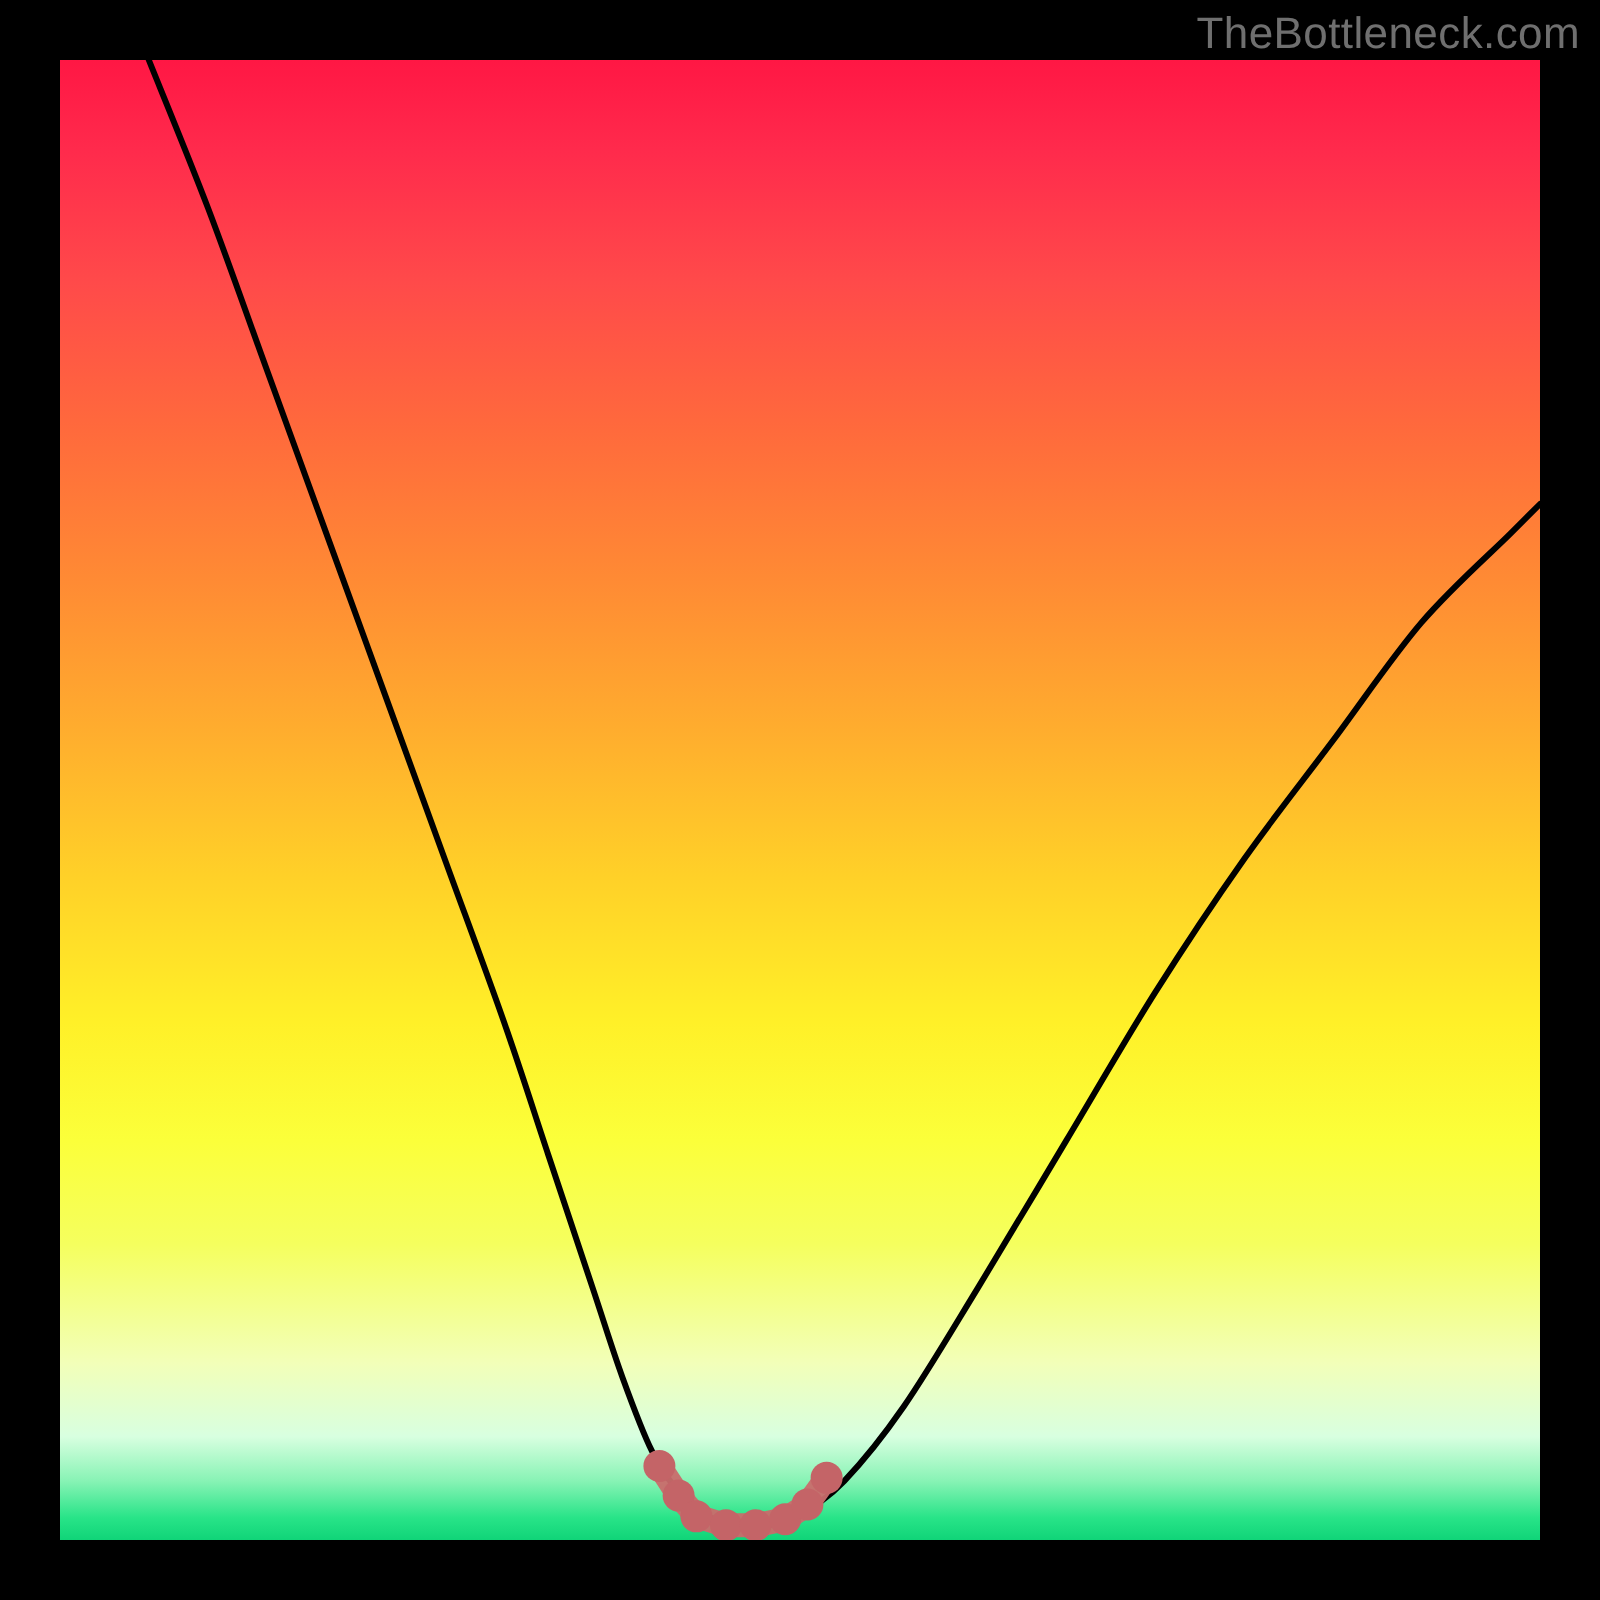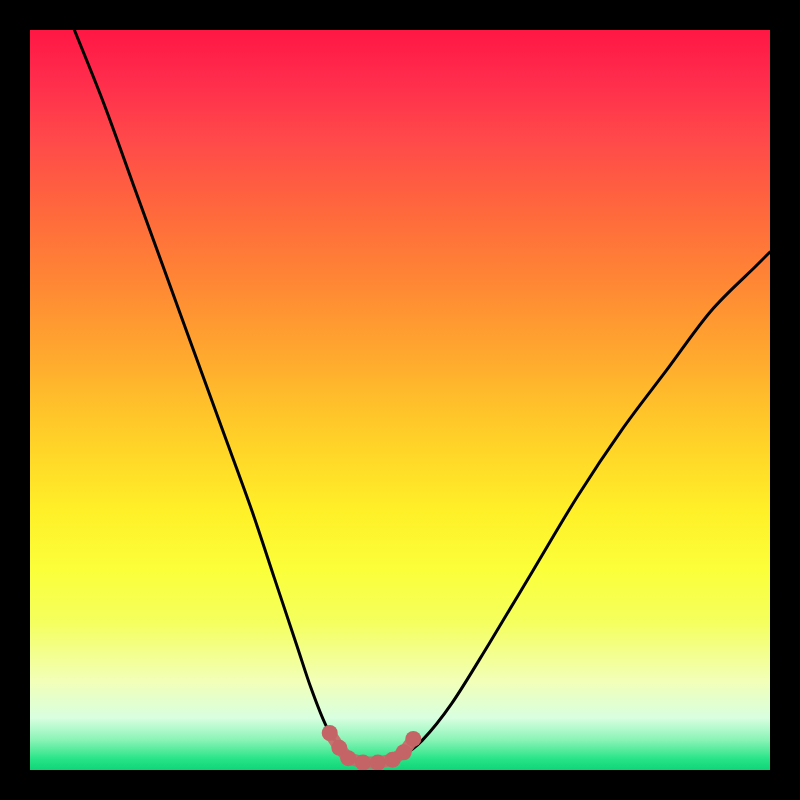--- a/index.html
+++ b/index.html
@@ -74,13 +74,14 @@
           <circle cx="309.32" cy="717.8" r="8" fill="#c46467"></circle>
           <circle cx="318.2" cy="728.16" r="8" fill="#c46467"></circle>
           <circle cx="333" cy="732.6" r="8" fill="#c46467"></circle>
           <circle cx="347.79999999999995" cy="732.6" r="8" fill="#c46467"></circle>
           <circle cx="362.59999999999997" cy="729.64" r="8" fill="#c46467"></circle>
           <circle cx="373.7" cy="722.24" r="8" fill="#c46467"></circle>
           <circle cx="383.32" cy="708.92" r="8" fill="#c46467"></circle>
         </g>
     </svg>
   </div>
+  <div class="watermark">TheBottleneck.com</div>
 </div>
 
 </body></html>

